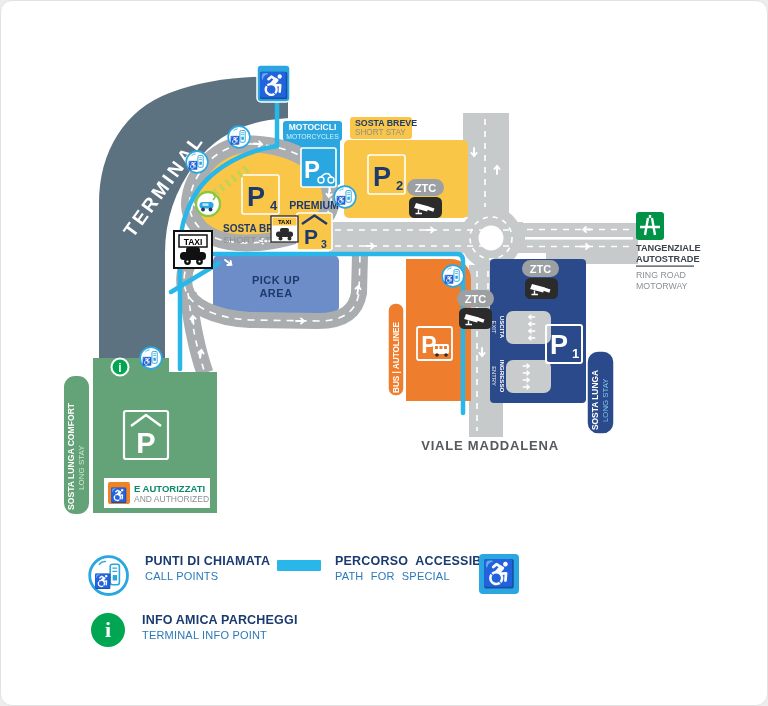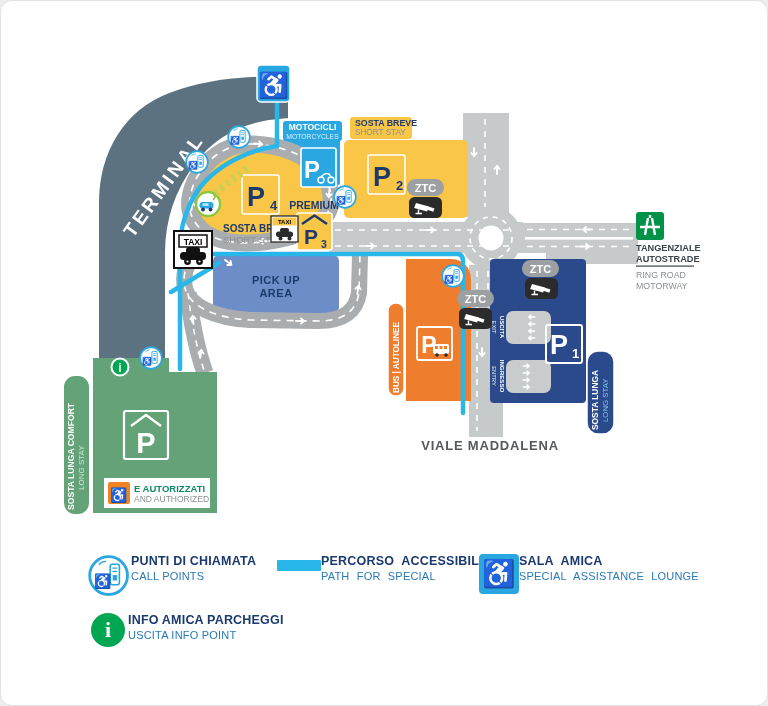--- a/index.html
+++ b/index.html
@@ -1,21 +1,21 @@
 <!DOCTYPE html>
 <html><head>
 <meta charset="utf-8">
 <style>
   html,body{margin:0;padding:0;}
   body{width:768px;height:706px;background:#ededed;font-family:"Liberation Sans",sans-serif;}
   .page{position:relative;width:768px;height:706px;background:#fff;border:1px solid #e2e2e2;
         border-radius:12px;box-sizing:border-box;overflow:hidden;}
   svg text{font-family:"Liberation Sans",sans-serif;}
   .map{position:absolute;left:0;top:0;}
-  .legend-item{position:absolute;display:flex;align-items:flex-start;}
+  .legend-item{position:absolute;display:flex;align-items:flex-start;gap:14px;}
   .leg-title{font-size:12.5px;font-weight:bold;color:#1a3a70;letter-spacing:.2px;}
   .leg-sub{font-size:11px;color:#2a79b8;margin-top:2px;letter-spacing:.2px;}
   .wide .leg-title,.wide .leg-sub{word-spacing:4px;}
   .cyan-bar{width:44px;height:11px;background:#29b7ea;margin-top:6px;border-radius:1px;}
   .sala-icon{width:40px;height:40px;background:#2aa7e0;border-radius:4px;color:#fff;
              display:flex;align-items:center;justify-content:center;font-size:27px;}
   .info-icon{width:34px;height:34px;background:#00a651;border-radius:50%;color:#fff;
              display:flex;align-items:center;justify-content:center;
              font-size:22px;font-weight:bold;font-family:"Liberation Serif",serif;}
 </style>
@@ -326,29 +326,25 @@
   <div>
     <div class="leg-title">PERCORSO ACCESSIBILE</div>
     <div class="leg-sub">PATH FOR SPECIAL</div>
   </div>
 </div>
 
 <div class="legend-item wide" style="left:478px;top:553px;">
   <div class="sala-icon">
         <span>♿</span>
       </div>
-  <div>
-    <div class="leg-title">SALA AMICA</div>
-    <div class="leg-sub">SPECIAL ASSISTANCE LOUNGE</div>
-  </div>
 </div>
 
 <div class="legend-item" style="left:90px;top:612px;">
   <div class="info-icon">
         <span>i</span>
       </div>
   <div style="margin-left:3px;">
     <div class="leg-title">INFO AMICA PARCHEGGI</div>
-    <div class="leg-sub">USCITA INFO POINT</div>
+    <div class="leg-sub">TERMINAL INFO POINT</div>
   </div>
 </div>
 
 </div>
 
 </body></html>

